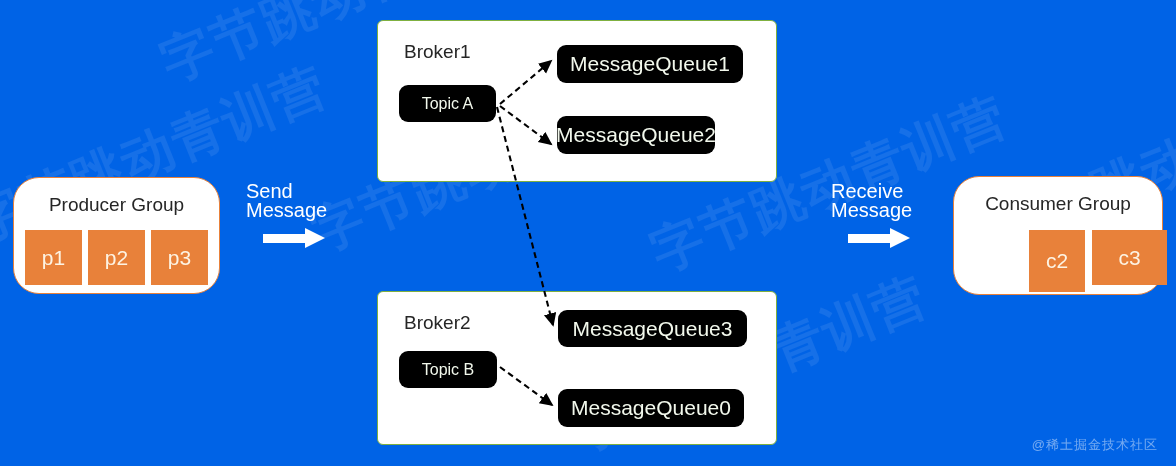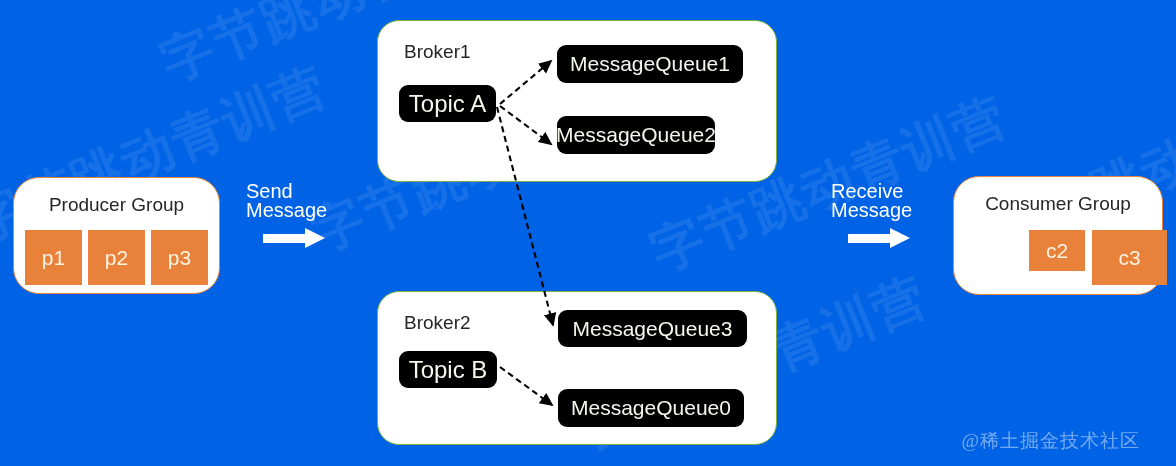--- a/index.html
+++ b/index.html
@@ -38,21 +38,21 @@
   .wm.b { left: 300px;  top: 130px; }
   .wm.c { left: 640px;  top: 150px; }
   .wm.d { left: 980px;  top: 130px; }
   .wm.e { left: 150px;  top: -40px; }
   .wm.f { left: 560px;  top: 330px; }
 
   
   .panel {
     position: absolute;
     background: #ffffff;
-    border-radius: 22px;
+    border-radius: 6px;
     box-sizing: border-box;
     z-index: 2;
   }
   .panel.group-panel {
     border: 1.5px solid #E8813A;
     border-radius: 26px;
   }
   .panel.broker-panel {
     border: 1.5px solid #7FB040;
   }
@@ -92,21 +92,21 @@
     position: absolute;
     background: #000000;
     border-radius: 9px;
     color: #F2F8EC;
     display: flex;
     align-items: center;
     justify-content: center;
     z-index: 4;
     white-space: nowrap;
   }
-  .topic-box { font-size: 24px; text-align: center; }
+  .topic-box { font-size: 16px; text-align: center; }
   .queue-box { font-size: 21px; }
 
   
   .flow {
     position: absolute;
     z-index: 3;
     text-align: left;
     color: #ffffff;
     font-size: 20px;
     line-height: 19px;
@@ -145,27 +145,27 @@
     top: 0;
     width: 1176px;
     height: 466px;
     z-index: 5;
     pointer-events: none;
   }
 
   
   .credit {
     position: absolute;
-    right: 36px;
+    right: 18px;
     bottom: 12px;
     color: rgba(255,255,255,0.45);
-    font-size: 19px;
+    font-size: 13px;
     letter-spacing: 1px;
     z-index: 6;
-    font-family: Liberation Serif, serif;
+    font-family: Liberation Sans, sans-serif;
     white-space: nowrap;
   }
 </style>
 </head>
 <body>
 
 <div id="canvas">
 
   <div class="wm-layer">
     <div class="wm a">字节跳动青训营</div>
@@ -211,21 +211,21 @@
     <span class="line2">Message</span>
     <div class="flow-arrow">
       <div class="shaft"></div>
         <div class="head"></div>
     </div>
   </div>
 
   <div class="panel group-panel" style="left:953px; top:176px; width:210px; height:119px;">
     <div class="panel-title group-title">Consumer Group</div>
   </div>
-  <div class="chip" style="left:1029px; top:230px; width:56px; height:41px;">c2</div>
+  <div class="chip" style="left:1029px; top:230px; width:56px; height:62px;">c2</div>
   <div class="chip" style="left:1092px; top:230px; width:75px; height:55px;">c3</div>
 
   <svg id="connectors" viewBox="0 0 1176 466">
     <defs>
       <marker id="arrowhead" markerWidth="7" markerHeight="7" refX="5.6" refY="3" orient="auto" markerUnits="strokeWidth">
         <path d="M0,0 L6.5,3 L0,6 z" fill="#000000"></path>
       </marker>
     </defs>
 
     <line x1="500" y1="104" x2="551" y2="61" stroke="#000000" stroke-width="2.1" stroke-dasharray="6,4" marker-end="url(#arrowhead)"></line>

